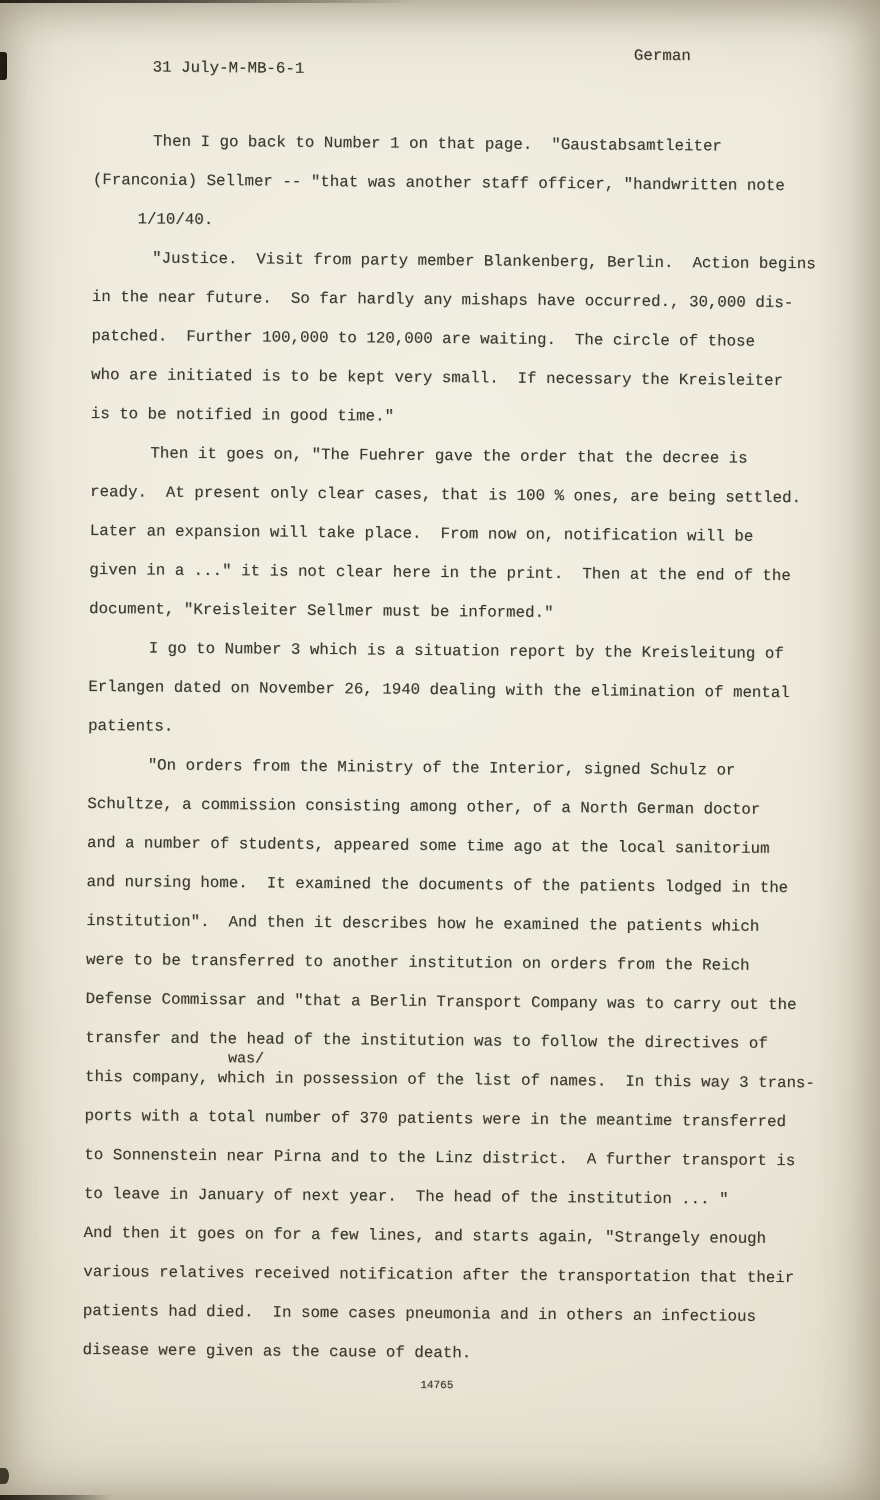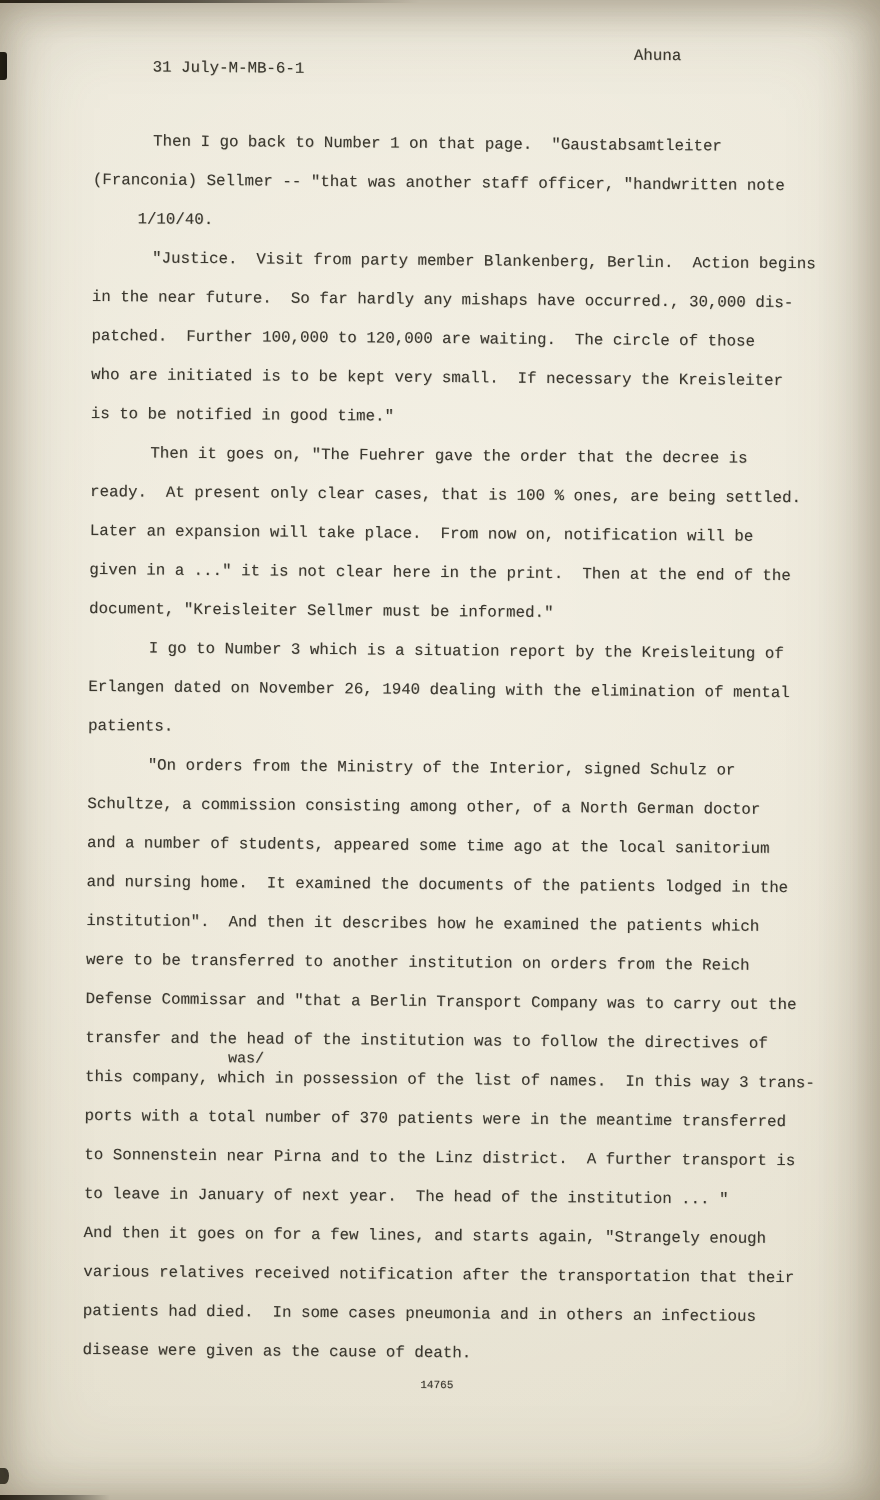--- a/index.html
+++ b/index.html
@@ -79,21 +79,21 @@
 
 <div class="scan">
   <div class="artifact a1"></div>
   <div class="artifact a2"></div>
   <div class="artifact a3"></div>
   <div class="artifact a4"></div>
 
   <div class="sheet">
     <div class="header">
       <span class="hleft">31 July-M-MB-6-1</span>
-      <span class="hright">Ahuna</span>
+      <span class="hright">German</span>
     </div>
 
     <div class="body" id="typed-body">
         <div class="tline indent">Then I go back to Number 1 on that page.  "Gaustabsamtleiter</div>
         <div class="tline normal">(Franconia) Sellmer -- "that was another staff officer, "handwritten note</div>
         <div class="tline indent2">1/10/40.</div>
         <div class="tline indent">"Justice.  Visit from party member Blankenberg, Berlin.  Action begins</div>
         <div class="tline normal">in the near future.  So far hardly any mishaps have occurred., 30,000 dis-</div>
         <div class="tline normal">patched.  Further 100,000 to 120,000 are waiting.  The circle of those</div>
         <div class="tline normal">who are initiated is to be kept very small.  If necessary the Kreisleiter</div>

